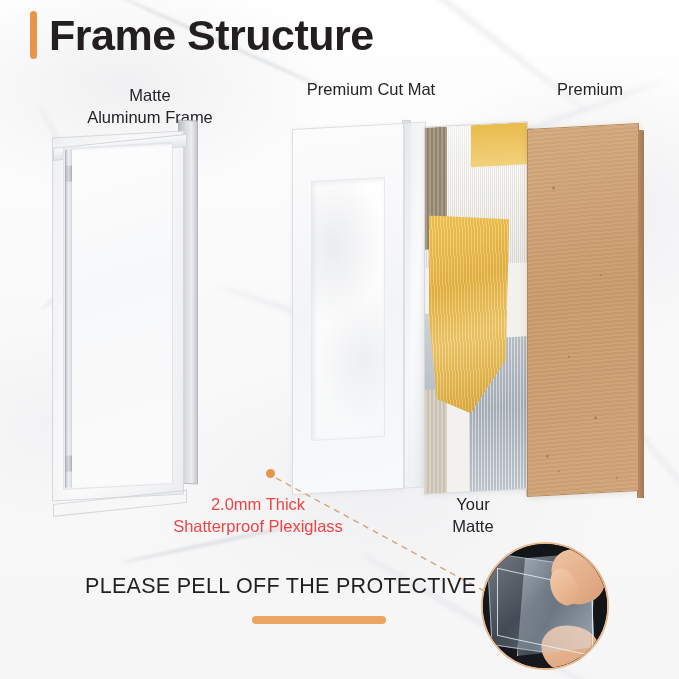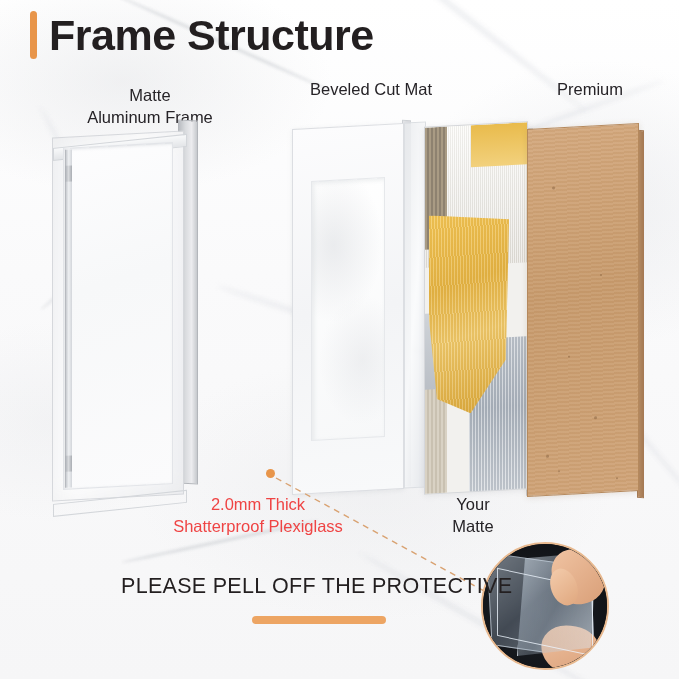--- a/index.html
+++ b/index.html
@@ -206,21 +206,21 @@
 
   
   #callout{ position:absolute; left:85px; top:570px; width:380px; }
   .callout-line{
     color:#231f20; font-size:21.5px; line-height:32px; letter-spacing:.3px; white-space:nowrap;
   }
   #callout-highlight{
     position:absolute; left:252px; top:616px; width:134px; height:8px;
     background:#eda563; border-radius:5px; z-index:0;
   }
-  .callout-line{ position:relative; z-index:1;margin-left:36px; }
+  .callout-line{ position:relative; z-index:1; }
 
   
   #peel-photo{
     position:absolute; left:481px; top:542px; width:128px; height:128px;
     border-radius:50%; overflow:hidden;
     border:2px solid #e8b98f;
     background:#111317;
   }
   #peel-dark-bg{ position:absolute; inset:0; background:radial-gradient(circle at 45% 55%,#1d2026,#0d0f12); }
   #peel-acrylic{
@@ -264,21 +264,21 @@
 <div id="header">
   <div id="title-accent-bar"></div>
   <div id="page-title">Frame Structure</div>
 </div>
 
 <div class="top-label" id="label-frame">
   <div>Matte</div>
   <div>Aluminum Frame</div>
 </div>
 <div class="top-label" id="label-mat">
-  <div>Beveled Cut Mat</div>
+  <div>Premium Cut Mat</div>
 </div>
 <div class="top-label" id="label-backing">
   <div>Premium</div>
 </div>
 
 <div id="exploded-view">
 
   <div id="aluminum-frame">
     <div id="frame-right-edge"></div>
     <div id="frame-face">

